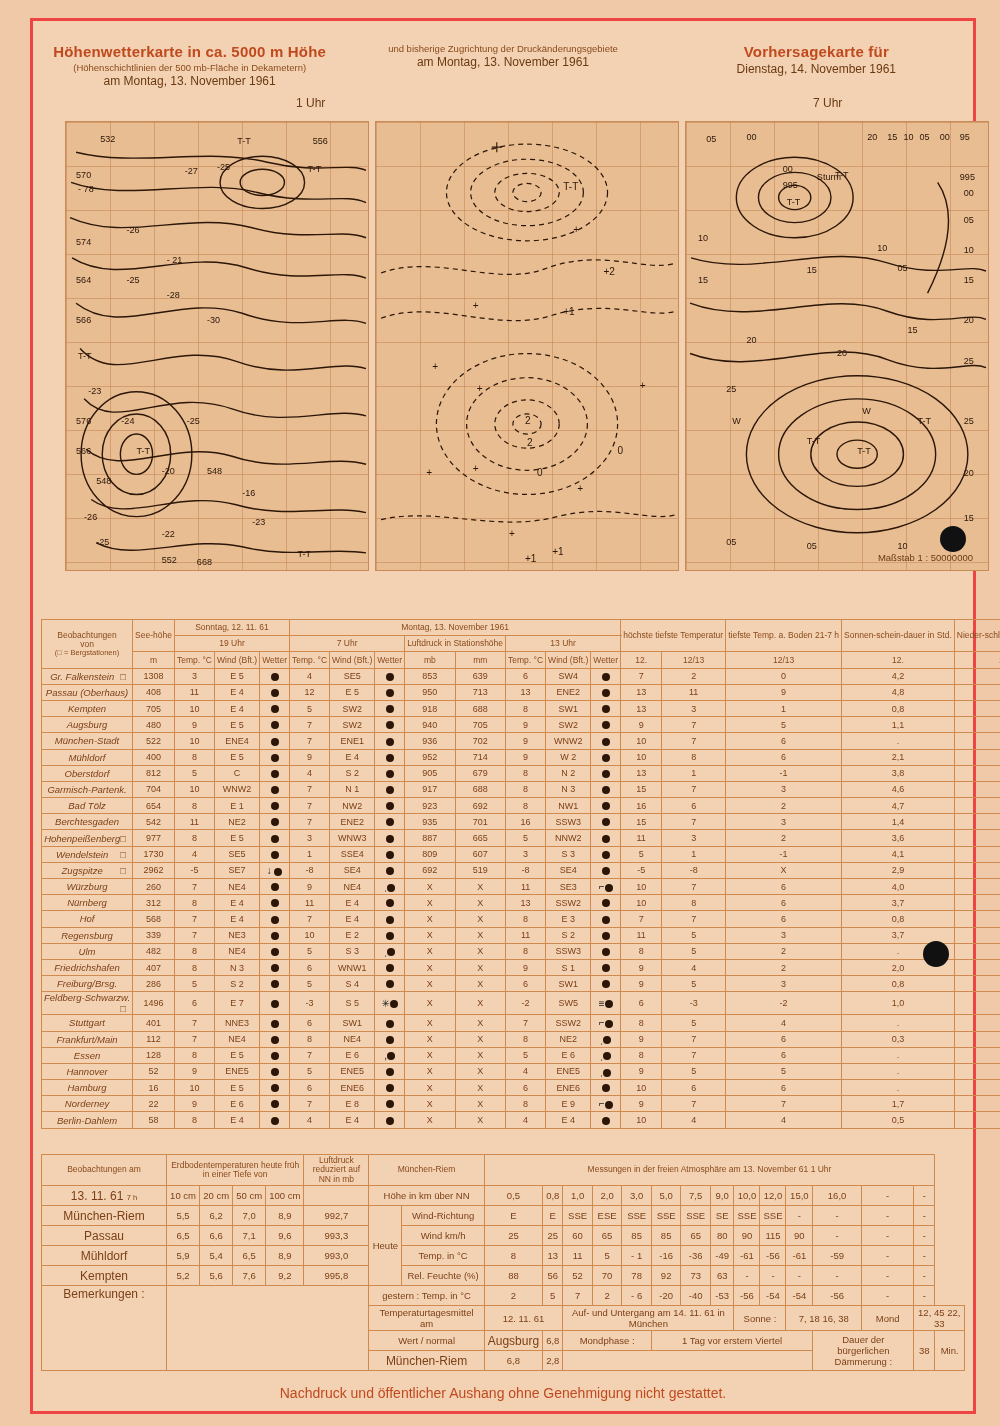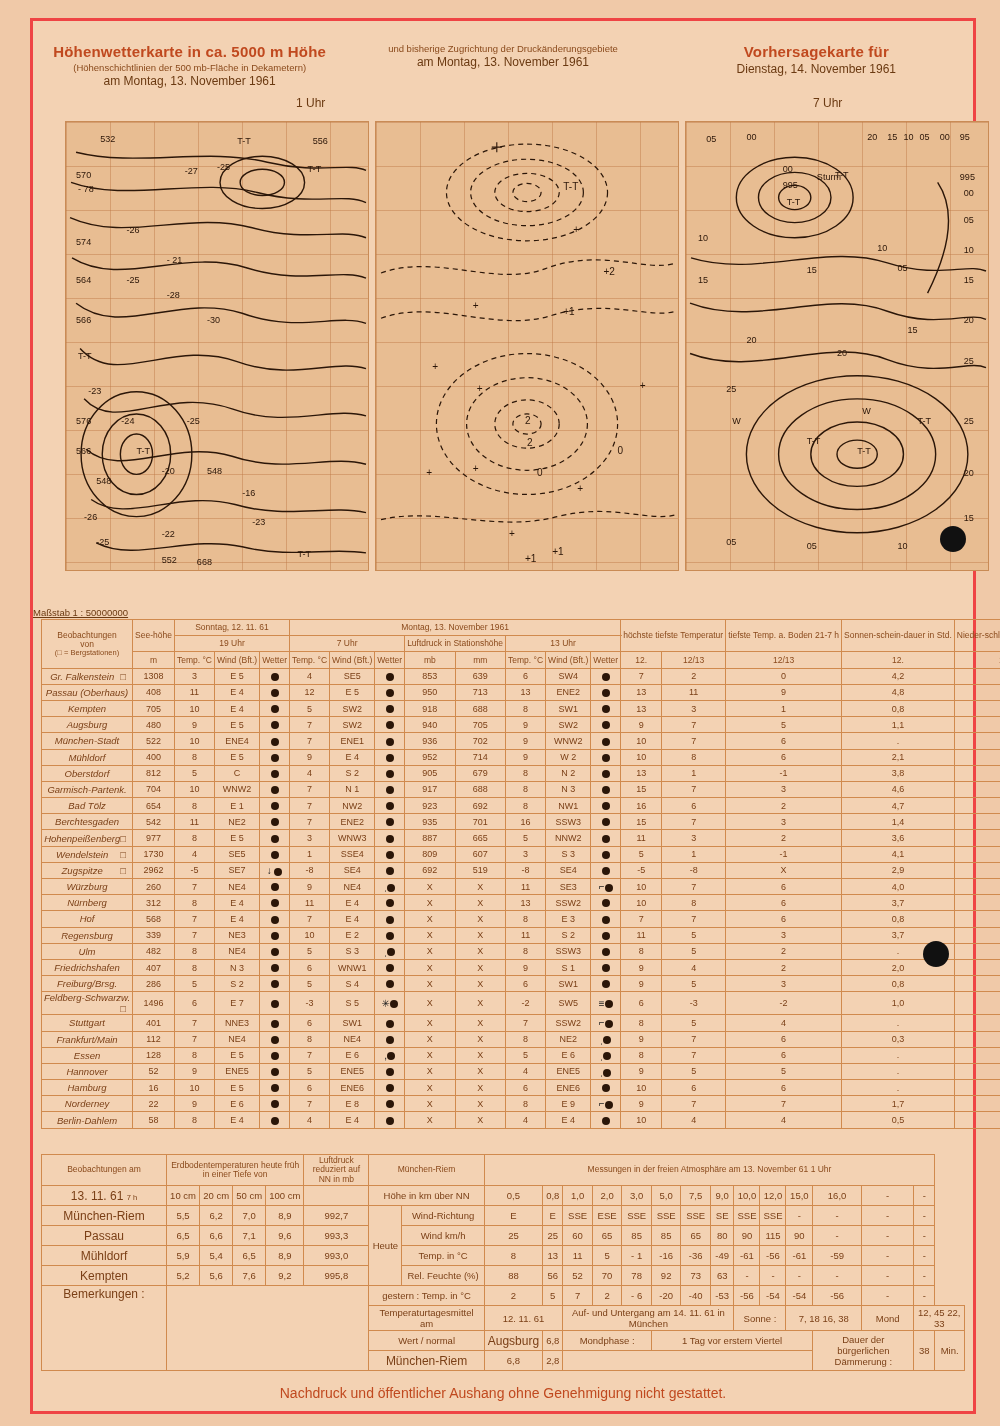--- a/index.html
+++ b/index.html
@@ -35,22 +35,22 @@
     border:1px solid #c98b55;
     overflow:hidden;
   }
   .map .grid{position:absolute;inset:0;
     background-image:
       repeating-linear-gradient(to right, rgba(190,120,70,.45) 0 1px, transparent 1px 44px),
       repeating-linear-gradient(to bottom, rgba(190,120,70,.45) 0 1px, transparent 1px 44px);
   }
   .map svg{position:absolute;inset:0;}
   .scale{
-    position:absolute;left:0;top:586px;width:940px;text-align:left;
-    font-size:9.5px;color:#6b3a12;text-decoration:underline;
+    position:absolute;left:0;top:531px;width:940px;text-align:right;
+    font-size:9.5px;color:#6b3a12;
   }
 
   
   .tbl-wrap{position:absolute;left:8px;top:598px;width:924px;}
   table{border-collapse:collapse;width:100%;}
   table.stations{font-size:9px;}
   table.stations th,table.stations td{
     border:1px solid #d08a4e;
     padding:0 2px;
     height:15.2px;

